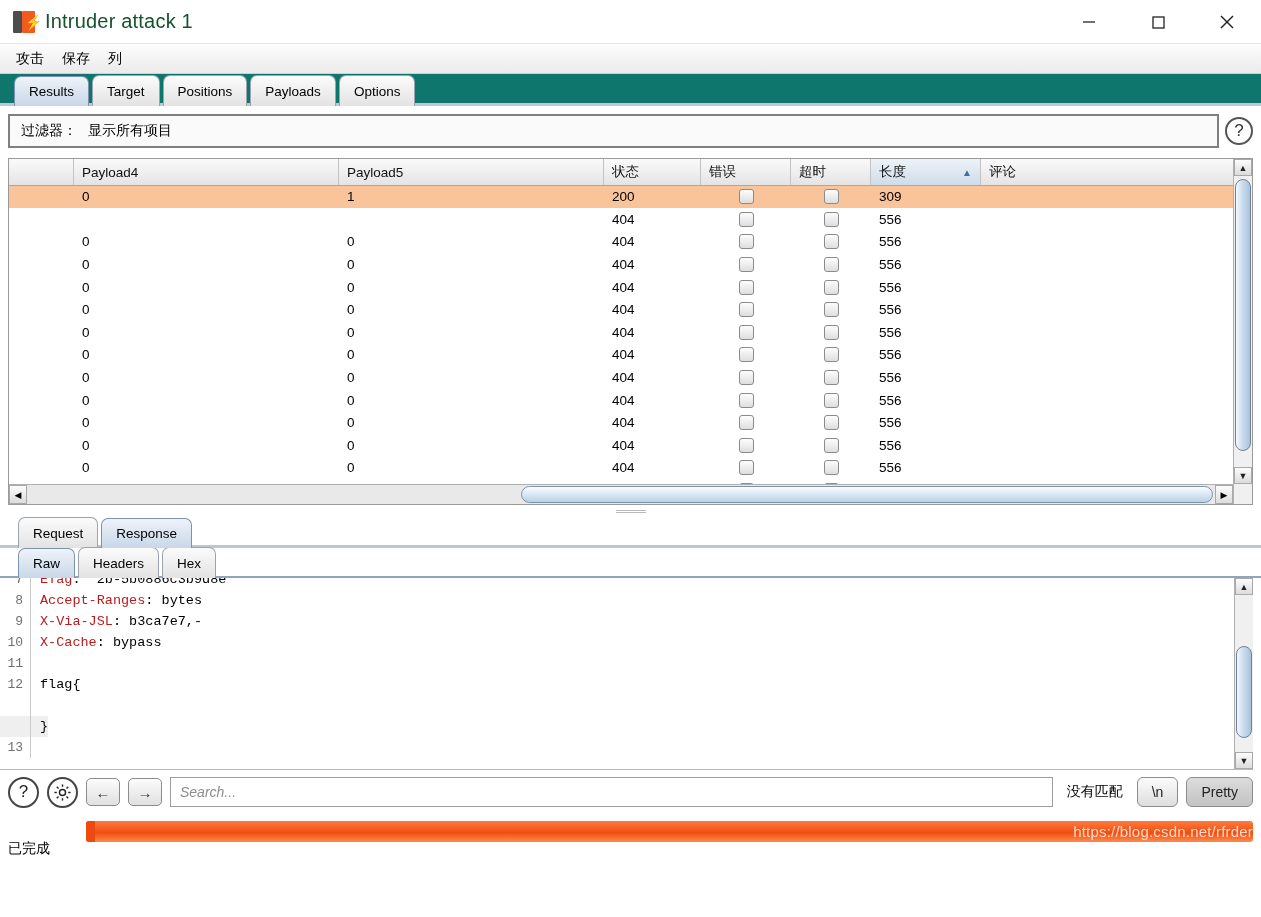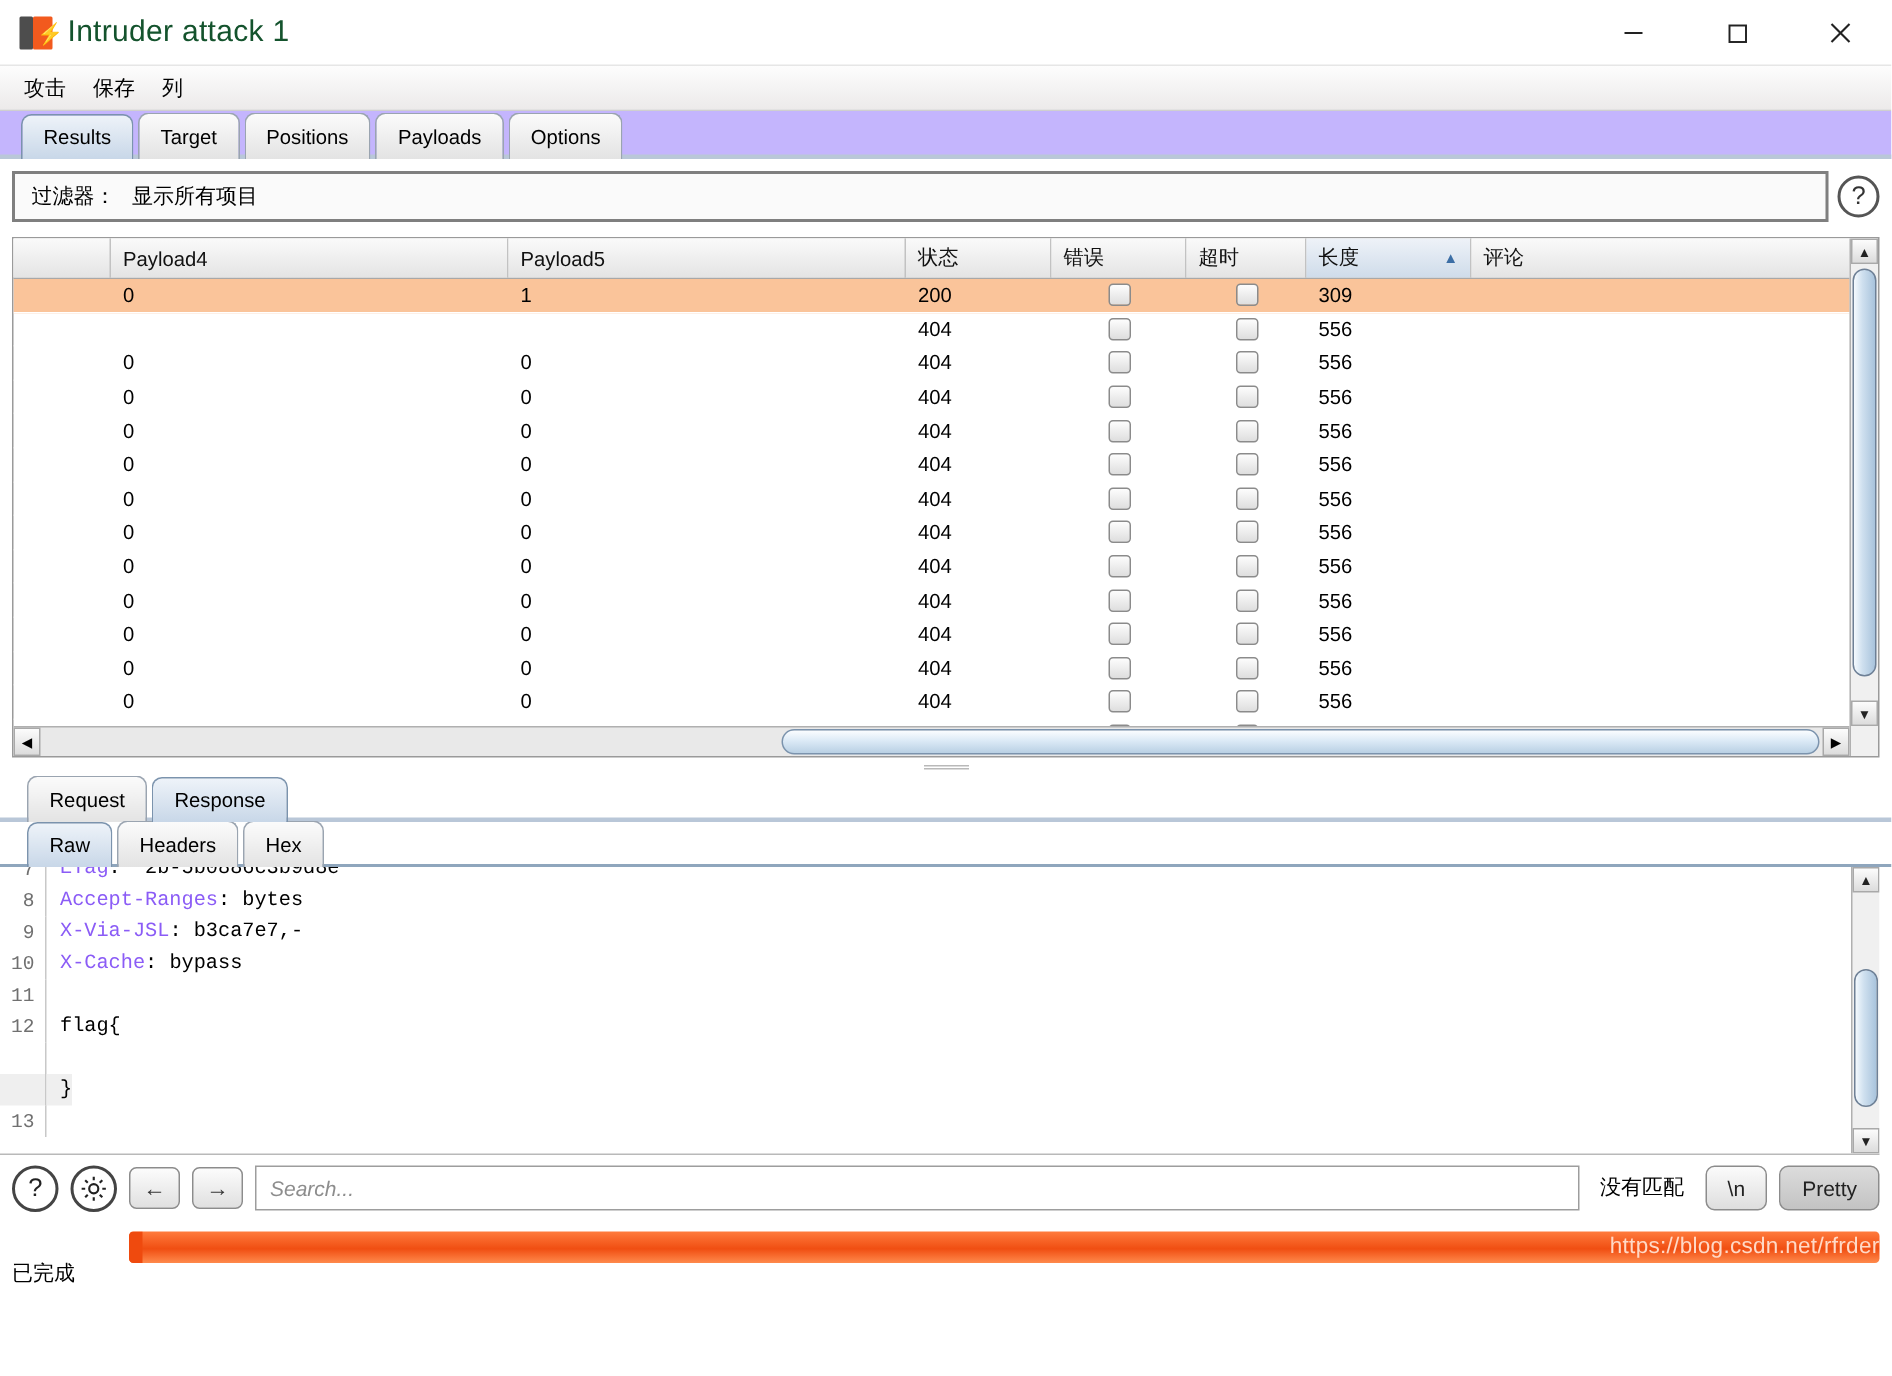--- a/index.html
+++ b/index.html
@@ -28,21 +28,21 @@
   .winbtn svg{ display:block; }
   
   .menubar{
     height:30px; background:linear-gradient(#fdfdfd,#eceaea);
     border-bottom:1px solid #cfcfcf; display:flex; align-items:center;
     padding-left:14px; gap:14px; font-size:14px;
   }
   .menubar .mi{ padding:1px 2px; }
   
   .tabstrip{
-    height:32px; background:#c4b5fd; display:flex; align-items:flex-end;
+    height:32px; background:#0f766e; display:flex; align-items:flex-end;
     padding-left:14px; position:relative;
   }
   .tabstrip:after{
     content:""; position:absolute; left:0; right:0; bottom:0; height:3px;
     background:#b9c7d8;
   }
   .tab{
     height:31px; padding:0 14px; display:flex; align-items:center;
     background:linear-gradient(#fbfbfb,#e3e3e3);
     border:1px solid #9aa4b0; border-bottom:none;
@@ -109,21 +109,21 @@
   }
   .code{
     font-family:"Liberation Mono", monospace; font-size:13.5px; line-height:21px;
     position:absolute; top:-9px; left:0; right:19px;
   }
   .cline{ display:flex; height:21px; }
   .gut{ width:31px; text-align:right; padding-right:7px; color:#707070; font-size:13px;
         border-right:1px solid #c8c8c8; flex:none;}
   .ctext{ padding-left:9px; white-space:pre; }
   .cline.hl .ctext, .cline.hl .gut{ background:#efefef; }
-  .hdrname{ color:#8b5cf6;font-family:Liberation Mono, monospace; }
+  .hdrname{ color:#b91c1c;font-family:Liberation Mono, monospace; }
   .blue{ color:#2b2bd0; }
   
   .bottombar{ height:44px; display:flex; align-items:center; gap:8px; padding:0 8px; background:#fff;}
   .rndbtn{
     width:31px; height:31px; border-radius:50%; border:2px solid #444;
     display:flex; align-items:center; justify-content:center; background:#fff; font-size:17px; color:#222;
   }
   .navbtn{
     width:34px; height:28px; border:1px solid #8c8c8c; border-radius:5px;
     background:linear-gradient(#fcfcfc,#e0e0e0); display:flex; align-items:center; justify-content:center;

